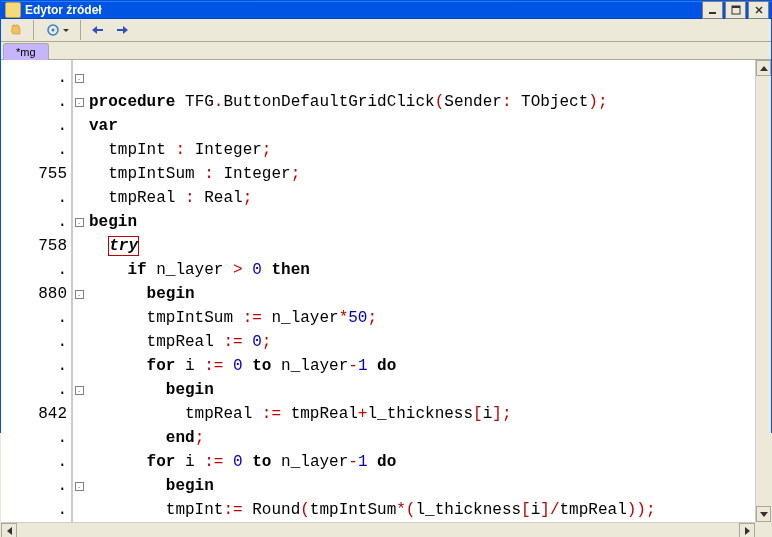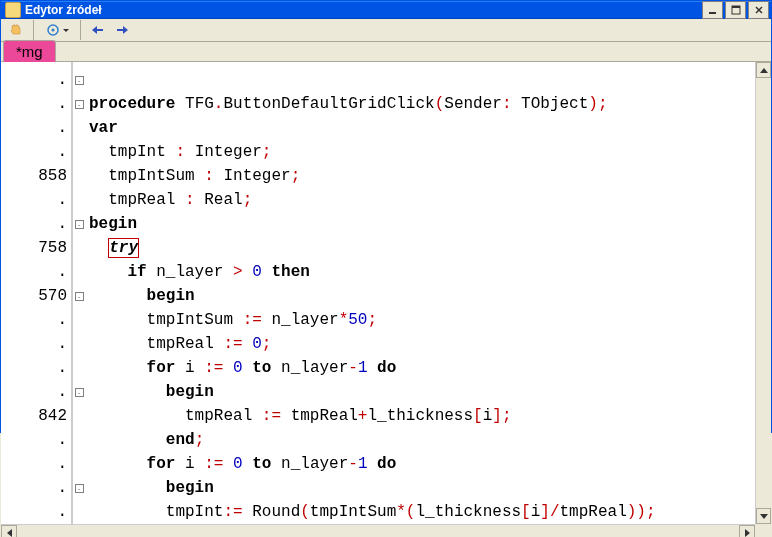--- a/index.html
+++ b/index.html
@@ -87,25 +87,25 @@
 .tabs {
   height: 20px;
   background: #ece9d8;
   display: flex;
   align-items: flex-end;
   padding-left: 2px;
   border-bottom: 1px solid #aca899;
 }
 .tab {
   padding: 2px 12px;
-  background: #ec4899;
+  background: #c4b5fd;
   border: 1px solid #aca899;
   border-bottom: none;
   border-radius: 3px 3px 0 0;
-  font-size: 15px;
+  font-size: 11px;
   position: relative;
   top: 1px;
 }
 .editor-container {
   flex: 1;
   display: flex;
   flex-direction: column;
   background: #fff;
   position: relative;
 }
@@ -252,26 +252,26 @@
     <div class="tab">*mg</div>
   </div>
 
   <div class="editor-container">
     <div class="editor-body">
       <div class="gutter" id="gutter">
           <div class="gutter-line">.</div>
           <div class="gutter-line">.</div>
           <div class="gutter-line">.</div>
           <div class="gutter-line">.</div>
-          <div class="gutter-line">858</div>
+          <div class="gutter-line">755</div>
           <div class="gutter-line">.</div>
           <div class="gutter-line">.</div>
           <div class="gutter-line">758</div>
           <div class="gutter-line">.</div>
-          <div class="gutter-line">570</div>
+          <div class="gutter-line">880</div>
           <div class="gutter-line">.</div>
           <div class="gutter-line">.</div>
           <div class="gutter-line">.</div>
           <div class="gutter-line">.</div>
           <div class="gutter-line">842</div>
           <div class="gutter-line">.</div>
           <div class="gutter-line">.</div>
           <div class="gutter-line">.</div>
           <div class="gutter-line">.</div>
         </div>

